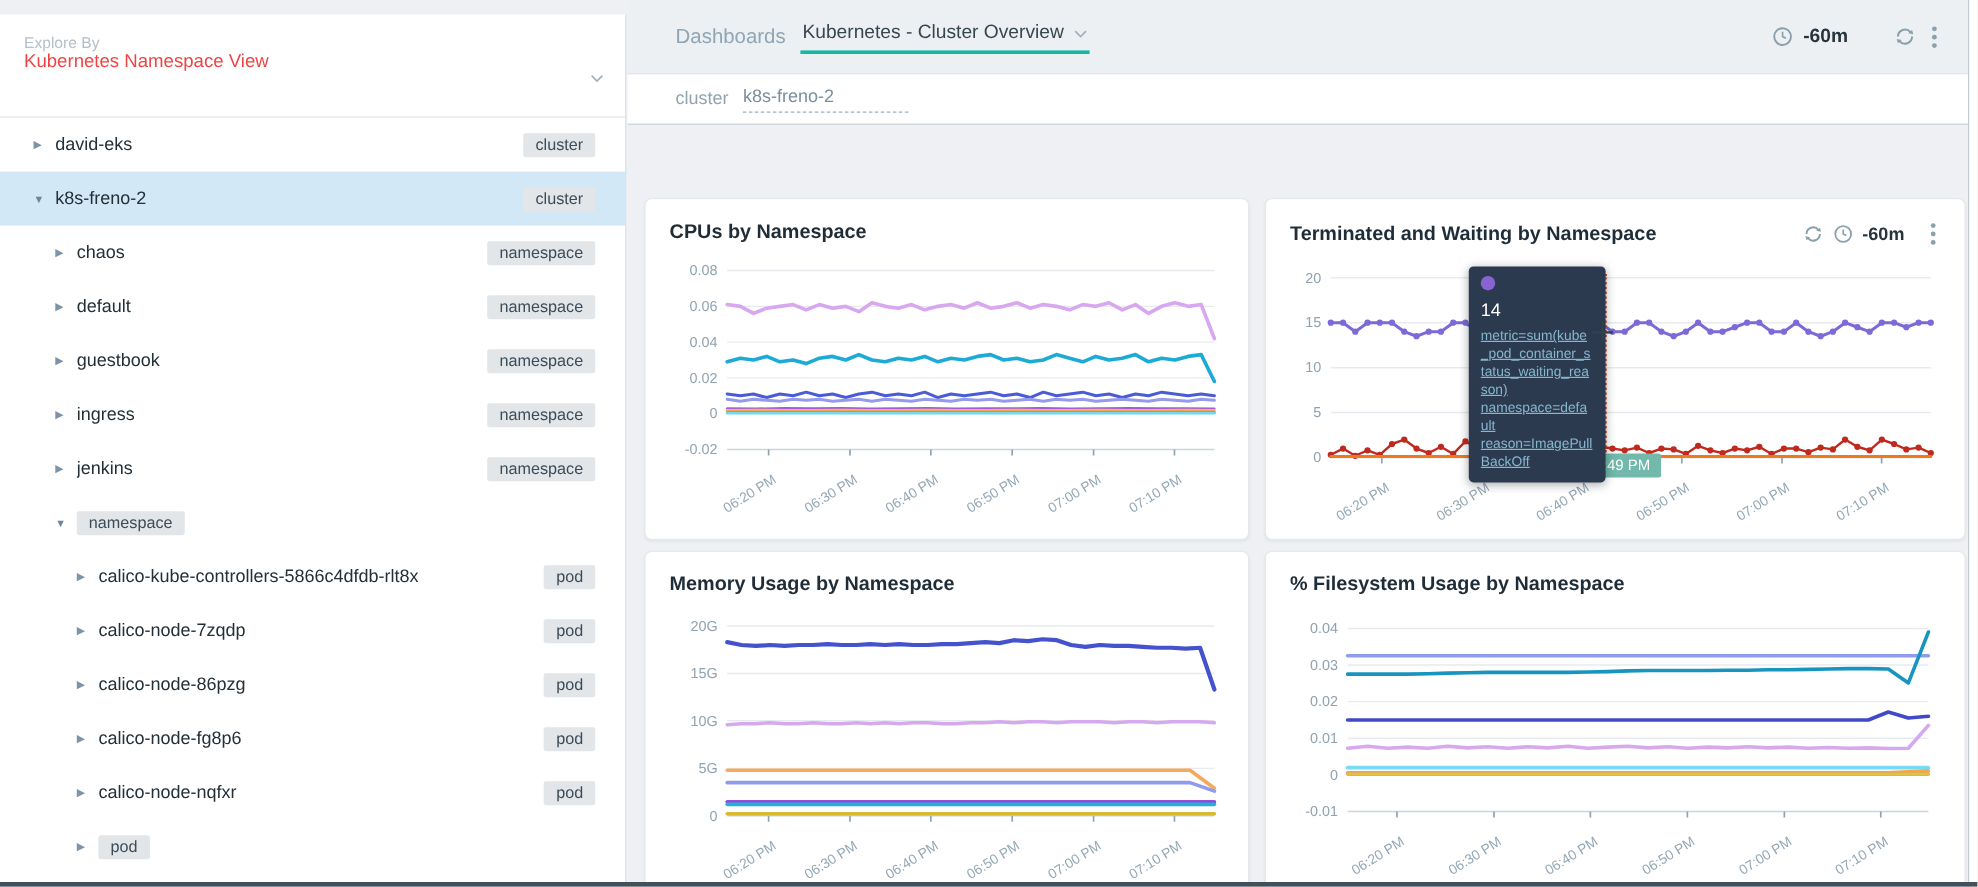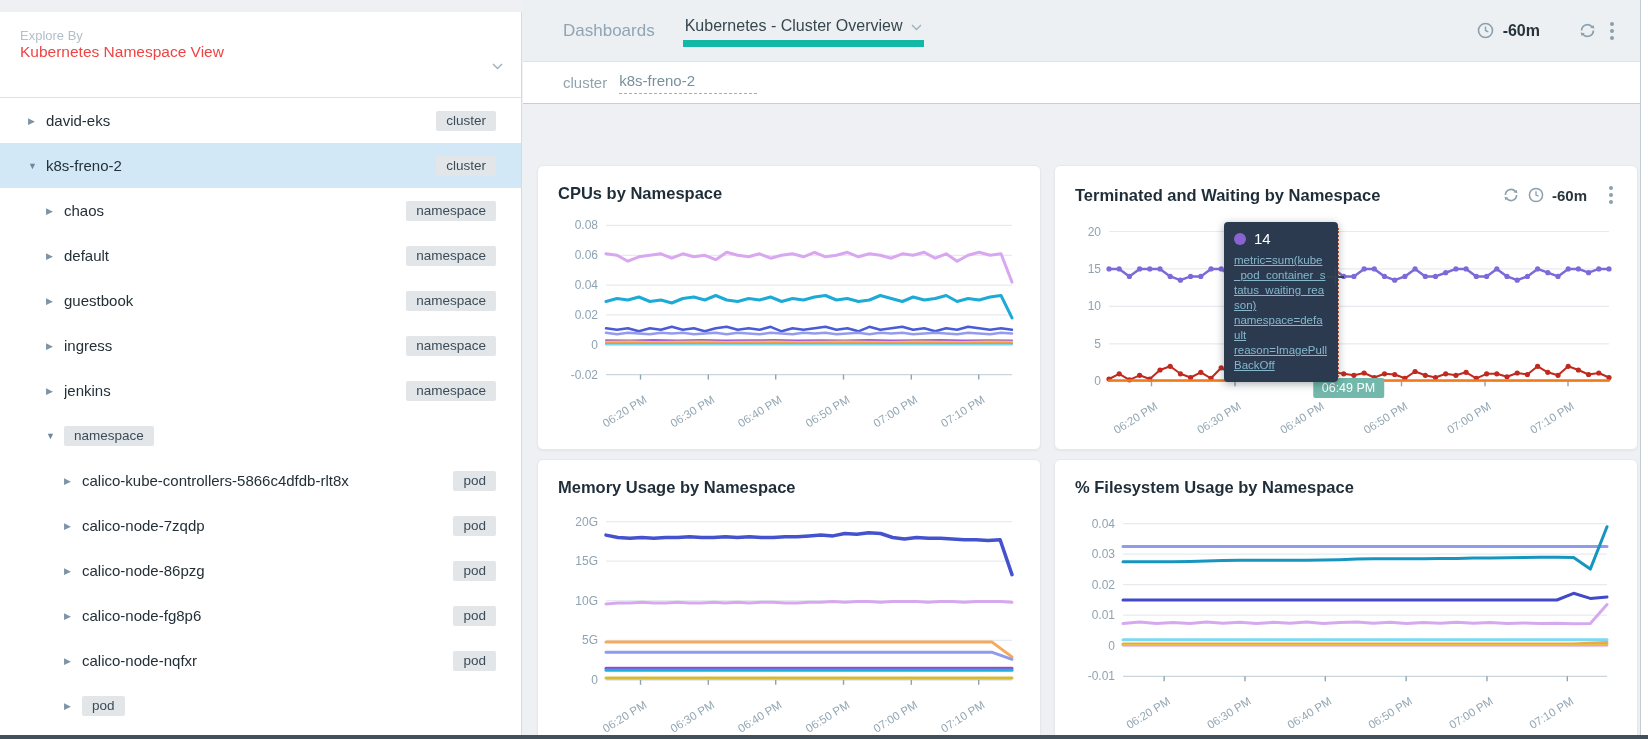--- a/index.html
+++ b/index.html
@@ -15,22 +15,22 @@
   .tree-row { height:45px; display:flex; align-items:center; cursor:pointer; }
   .tree-row.selected { background:#d2e8f7; }
   .tree-chev { width:18px; font-size:9px; color:#7e93a8; flex:0 0 18px; }
   .tree-chev.open { color:#6b87a0; }
   .tree-label { font-size:15px; color:#243038; flex:1 1 auto; white-space:nowrap; overflow:hidden; text-overflow:ellipsis; }
   .tree-badge { background:#e2e6e9; color:#3c4c58; font-size:13.5px; padding:2px 10px 3px; border-radius:2px; margin-right:25px; flex:0 0 auto; }
 
   
   .main { position:absolute; left:523px; top:0; width:1117px; height:735px; }
   .topbar { height:62px; background:#edf0f2; border-bottom:1px solid #dde2e6; display:flex; align-items:center; padding:0 22px 0 40px; }
-  .tb-dashboards { font-size:17px; color:#8fa5b5; margin-right:28px; }
-  .tb-title-wrap { display:flex; align-items:center; border-bottom:7px solid #14b8a6; padding:3px 2px 5px 2px; }
+  .tb-dashboards { font-size:17px; color:#8fa5b5; margin-right:12px; }
+  .tb-title-wrap { display:flex; align-items:center; border-bottom:3px solid #14b8a6; padding:3px 2px 5px 2px; }
   .tb-title { font-size:16px; color:#37474f; }
   .tb-title-chev { margin-left:8px; color:#9fb0bd; }
   .tb-right { margin-left:auto; display:flex; align-items:center; gap:9px; }
   .tb-time { font-size:16px; font-weight:700; color:#28343c; }
   .icon-btn { display:flex; align-items:center; justify-content:center; cursor:pointer; }
   .kebab { display:flex; flex-direction:column; gap:3px; padding:2px 4px; cursor:pointer; }
   .kebab i { width:4px; height:4px; border-radius:50%; background:#8aa0ad; }
   .tb-gap { width:20px; }
 
   .scopebar { height:42px; background:#fff; border-bottom:1px solid #c6cfd5; display:flex; align-items:center; padding:0 40px; }
@@ -45,21 +45,21 @@
   .card-title { font-size:16.5px; font-weight:700; color:#1f2d38; }
   .card-controls { margin-left:auto; display:flex; align-items:center; gap:8px; }
   .card-time { font-size:15px; font-weight:700; color:#28343c; }
   .chart-area { position:relative; margin-top:4px; }
   svg text { font-family:"Liberation Sans","DejaVu Sans",sans-serif; }
 
   
   .crosshair { position:absolute; width:0; border-left:2px dotted #d4502e; pointer-events:none; }
   .time-badge { position:absolute; transform:translateX(-50%); color:#fff; font-size:12.5px; padding:3px 9px; border-radius:2px; white-space:nowrap; }
   .tooltip { position:absolute; width:114px; border-radius:4px; padding:8px 10px 9px; box-shadow:0 2px 8px rgba(10,20,30,.35); }
-  .tt-value-row { display:flex; align-items:center; gap:8px; }
+  .tt-value-row { display:flex; align-items:flex-start; gap:8px;flex-direction:column; }
   .tt-dot { width:12px; height:12px; border-radius:50%; }
   .tt-value { color:#fff; font-size:15px; }
   .tt-lines { margin-top:6px; font-size:11.5px; line-height:15px; word-break:break-all; }
   .cursor-cross { position:absolute; width:17px; height:17px; pointer-events:none; }
   .cursor-cross::before { content:""; position:absolute; left:8px; top:0; width:1.5px; height:17px; background:#33424c; }
   .cursor-cross::after { content:""; position:absolute; top:8px; left:0; height:1.5px; width:17px; background:#33424c; }
 
   .gutter { position:absolute; right:0; top:0; width:8px; height:739px; background:#fff; border-left:1px solid #c3ccd2; }
   .bottom-strip { position:absolute; left:0; bottom:0; width:1648px; height:4px; background:#41505a; }
 </style>

